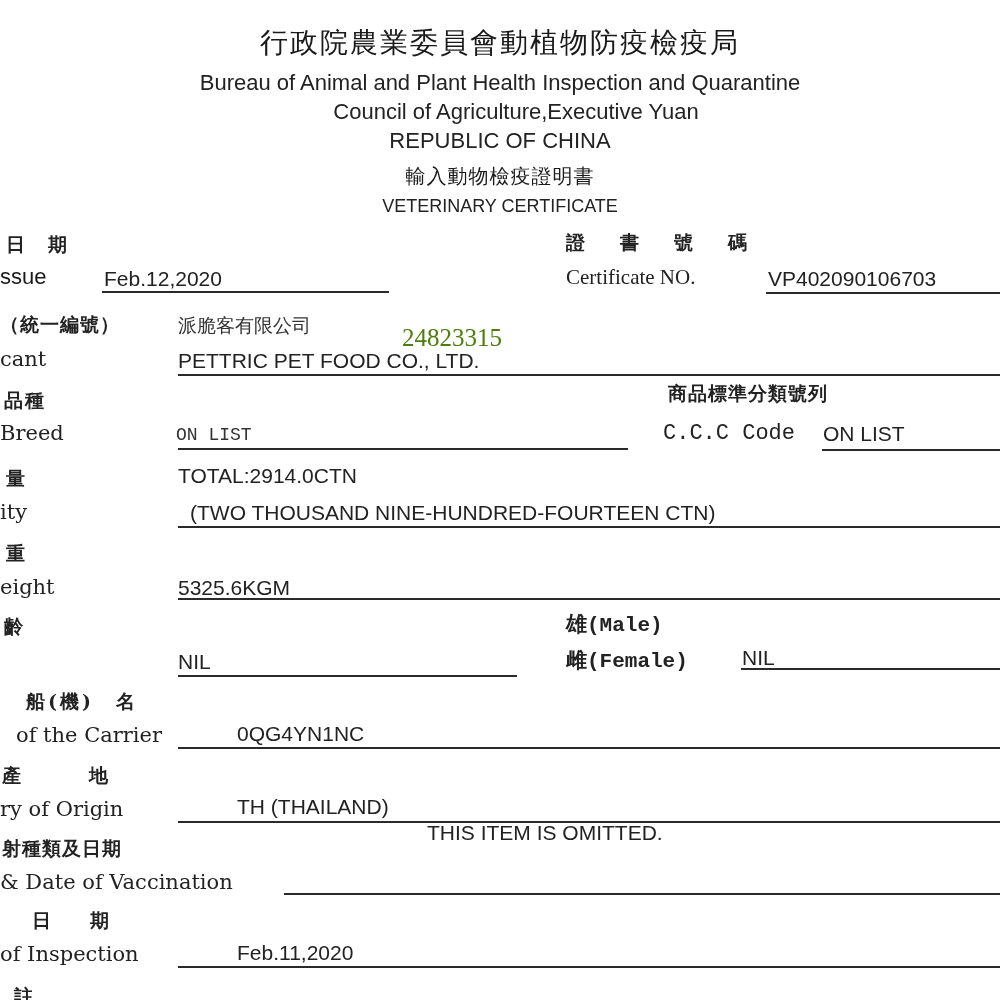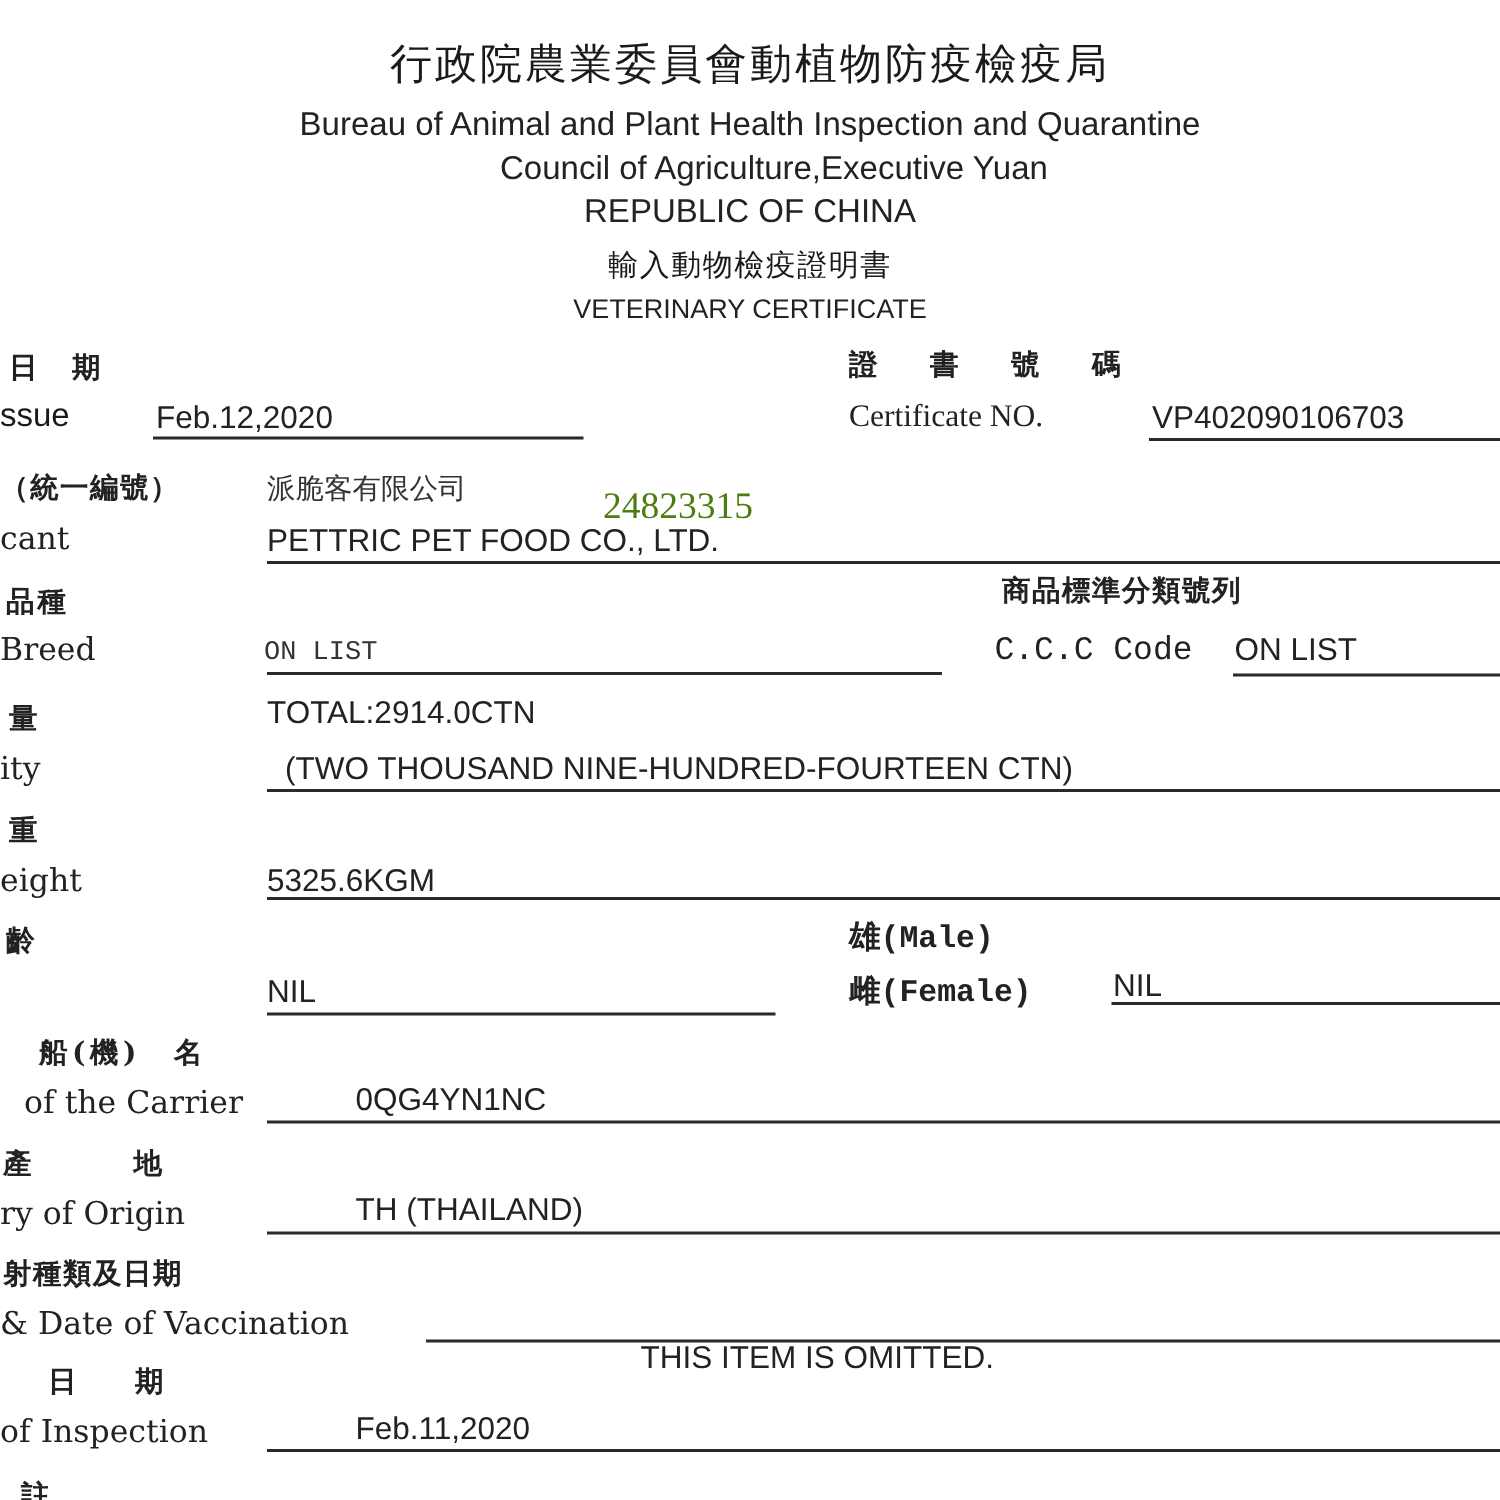--- a/index.html
+++ b/index.html
@@ -89,21 +89,21 @@
 <div class="abs value" style="left:237px;top:722px;">0QG4YN1NC</div>
 <div class="line" style="left:178px;top:747px;width:822px;"></div>
 
 <div class="abs label-zh" style="left:2px;top:763px;letter-spacing:10px;">產　　地</div>
 <div class="abs label-en" style="left:0;top:797px;">ry of Origin</div>
 <div class="abs value" style="left:237px;top:795px;">TH (THAILAND)</div>
 <div class="line" style="left:178px;top:821px;width:822px;"></div>
 
 <div class="abs label-zh" style="left:2px;top:836px;letter-spacing:1px;">射種類及日期</div>
 <div class="abs label-en" style="left:0;top:870px;">&amp; Date of Vaccination</div>
-<div class="abs value" style="left:427px;top:894px;">THIS ITEM IS OMITTED.</div>
+<div class="abs value" style="left:427px;top:821px;">THIS ITEM IS OMITTED.</div>
 <div class="line" style="left:284px;top:893px;width:716px;"></div>
 
 <div class="abs label-zh" style="left:32px;top:908px;letter-spacing:10px;">日　期</div>
 <div class="abs label-en" style="left:0;top:942px;">of Inspection</div>
 <div class="abs value" style="left:237px;top:941px;">Feb.11,2020</div>
 <div class="line" style="left:178px;top:966px;width:822px;"></div>
 
 <div class="abs label-zh" style="left:14px;top:984px;">註</div>
 
 </body></html>

